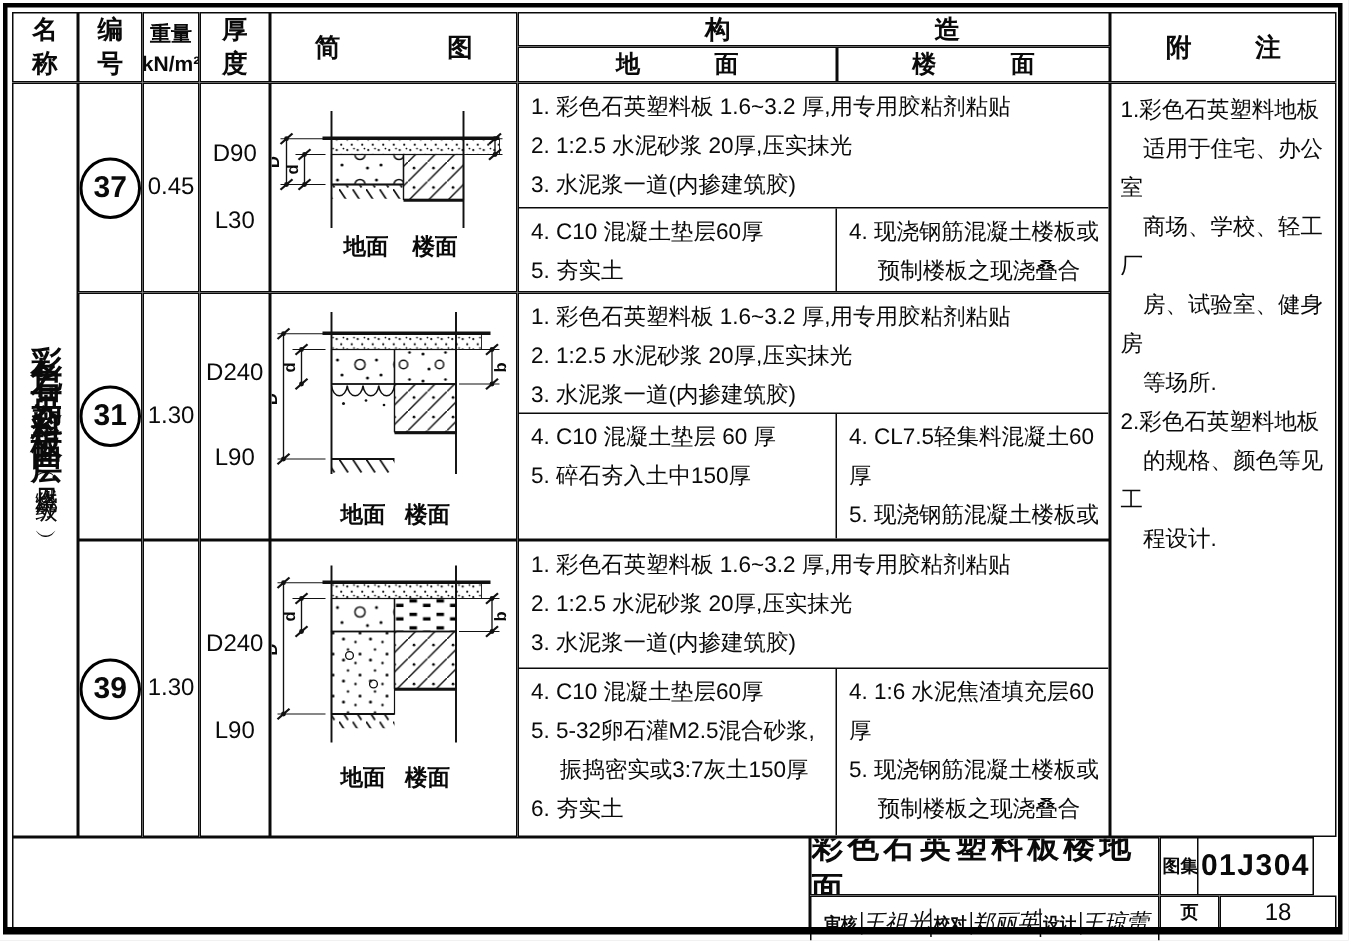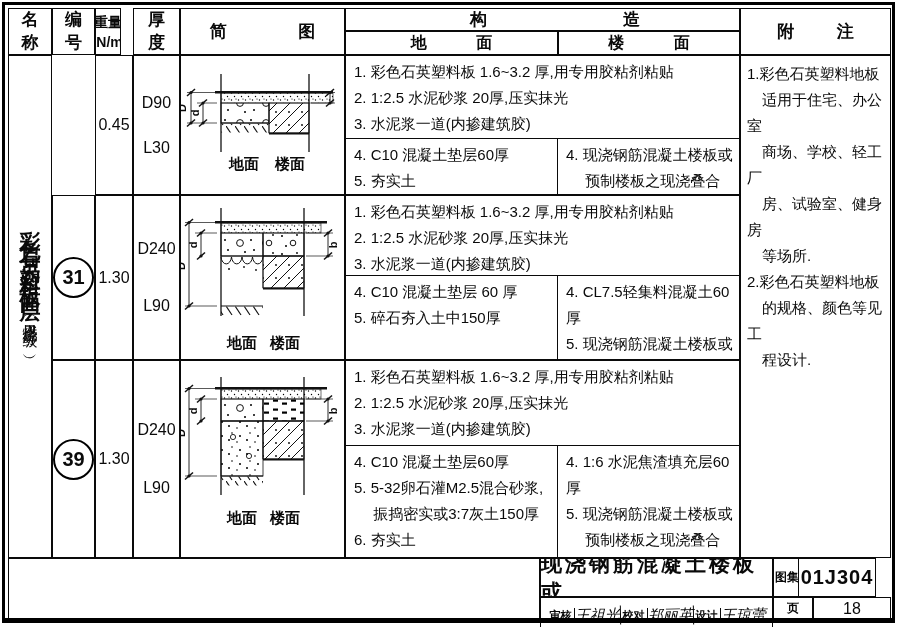--- a/index.html
+++ b/index.html
@@ -93,21 +93,21 @@
       </g>
     </defs>
   </svg>
 
   <div class="c hdr" style="left:8px;top:8px;width:44px;height:47px;">
     <div class="stack">名称</div>
   </div>
   <div class="c hdr" style="left:52px;top:8px;width:43px;height:47px;">
     <div class="stack">编号</div>
   </div>
-  <div class="c hdr" style="left:95px;top:8px;width:26px;height:47px;">
+  <div class="c hdr" style="left:95px;top:8px;width:38px;height:47px;">
     <div class="whead">
       <div style="font-size:14px;">重量</div>
       <div class="wunit">(kN/m²)</div>
     </div>
   </div>
   <div class="c hdr" style="left:133px;top:8px;width:47px;height:47px;">
     <div class="stack">厚度</div>
   </div>
   <div class="c hdr" style="left:180px;top:8px;width:165px;height:47px;">
     <div class="ls-diag">简图</div>
@@ -135,20 +135,23 @@
     <div class="notesTxt">1.彩色石英塑料地板
 　适用于住宅、办公室
 　商场、学校、轻工厂
 　房、试验室、健身房
 　等场所.
 2.彩色石英塑料地板
 　的规格、颜色等见工
 　程设计.</div>
   </div>
 
+  <div class="c" style="left:52px;top:55px;width:43px;height:140px;">
+    <div class="num">37</div>
+  </div>
   <div class="c wt" style="left:95px;top:55px;width:38px;height:140px;">
     <span>0.45</span>
   </div>
   <div class="c thk" style="left:133px;top:55px;width:47px;height:140px;align-items:center;">
     <span>D90</span>
     <span>L30</span>
   </div>
   <div class="c" style="left:180px;top:55px;width:165px;height:140px;">
     <svg width="163" height="138" viewBox="0 0 163 138">
       <g stroke="#111" stroke-width="1.3">
@@ -328,21 +331,21 @@
 　 振捣密实或3:7灰土150厚
 6. 夯实土</div>
       <div class="cf pre">4. 1:6 水泥焦渣填充层60厚
 5. 现浇钢筋混凝土楼板或
 　 预制楼板之现浇叠合层</div>
     </div>
   </div>
 
   <div class="c" style="left:8px;top:558px;width:532px;height:62px;"></div>
   <div class="c" style="left:540px;top:558px;width:233px;height:39px;">
-    <span class="tbTitle">现浇钢筋混凝土楼板或</span>
+    <span class="tbTitle">彩色石英塑料板楼地面</span>
   </div>
   <div class="c" style="left:773px;top:558px;width:40px;height:39px;">
     <span class="tbSmall">图集号</span>
   </div>
   <div class="c" style="left:786px;top:558px;width:78px;height:39px;margin-left:12px;">
     <span class="tbNo">01J304</span>
   </div>
   <div class="c sigRow" style="left:540px;top:597px;width:233px;height:23px;">
     <div class="sigLab">审核</div>
     <div class="sigName">王祖光</div>

